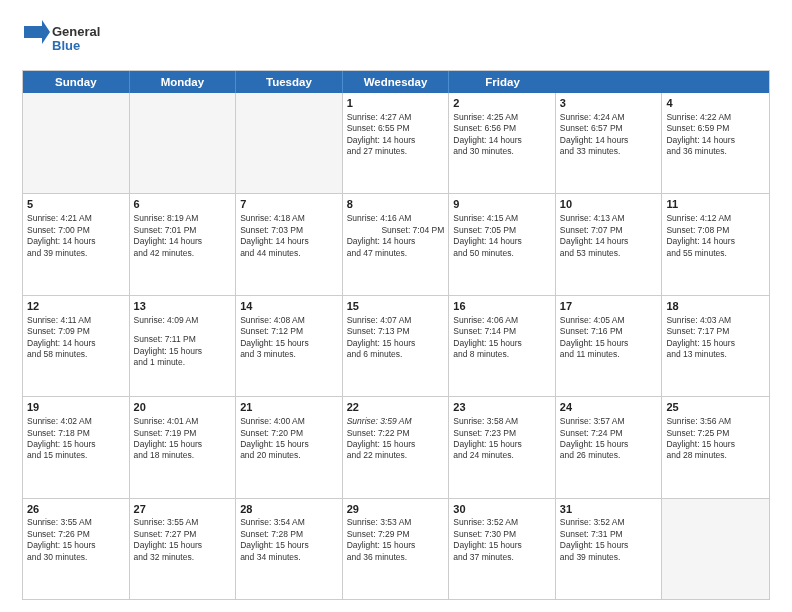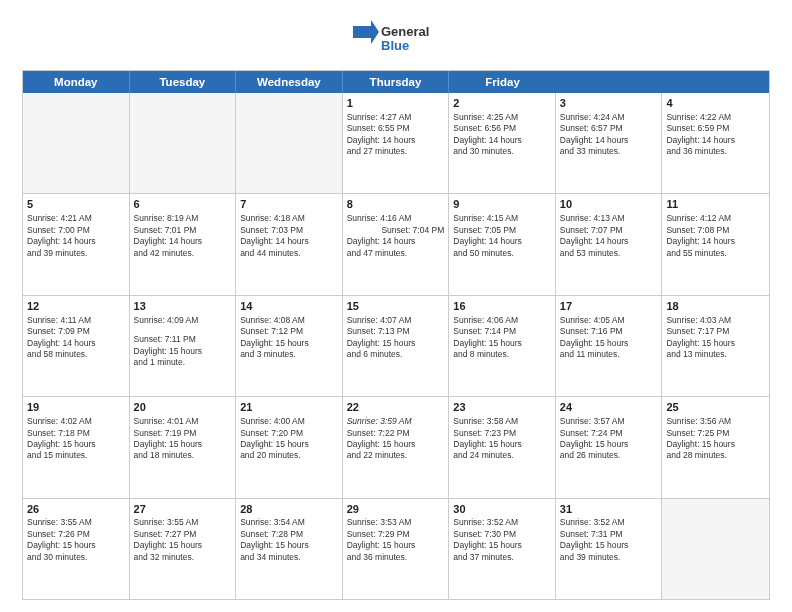--- a/index.html
+++ b/index.html
@@ -12,21 +12,21 @@
     }
     .page {
       width: 792px;
       height: 612px;
       padding: 18px 22px 12px 22px;
       display: flex;
       flex-direction: column;
     }
     .header {
       display: flex;
-      justify-content: center;
+      justify-content: flex-start;
       align-items: flex-start;
       margin-bottom: 10px;
     }
     .title-block {
       text-align: right;
     }
     .month-title {
       font-size: 36px;
       font-weight: bold;
       color: #333;
@@ -111,24 +111,24 @@
       </div>
     </div>
     <div class="title-block">
       <div class="month-title"></div>
       <div class="location"></div>
     </div>
   </div>
 
   <div class="calendar">
     <div class="cal-header-row">
+    <div class="cal-header-cell">Sunday</div>
         <div class="cal-header-cell">Monday</div>
         <div class="cal-header-cell">Tuesday</div>
         <div class="cal-header-cell">Wednesday</div>
-        <div class="cal-header-cell">Thursday</div>
         <div class="cal-header-cell">Friday</div>
       </div>
     <div class="cal-body">
     <div class="cal-row">
           <div class="cal-cell empty"></div>
           <div class="cal-cell empty"></div>
           <div class="cal-cell empty"></div>
           <div class="cal-cell">
             <span class="day-num">1</span>
             <span style="display: block;">Sunrise: 4:27 AM</span>

